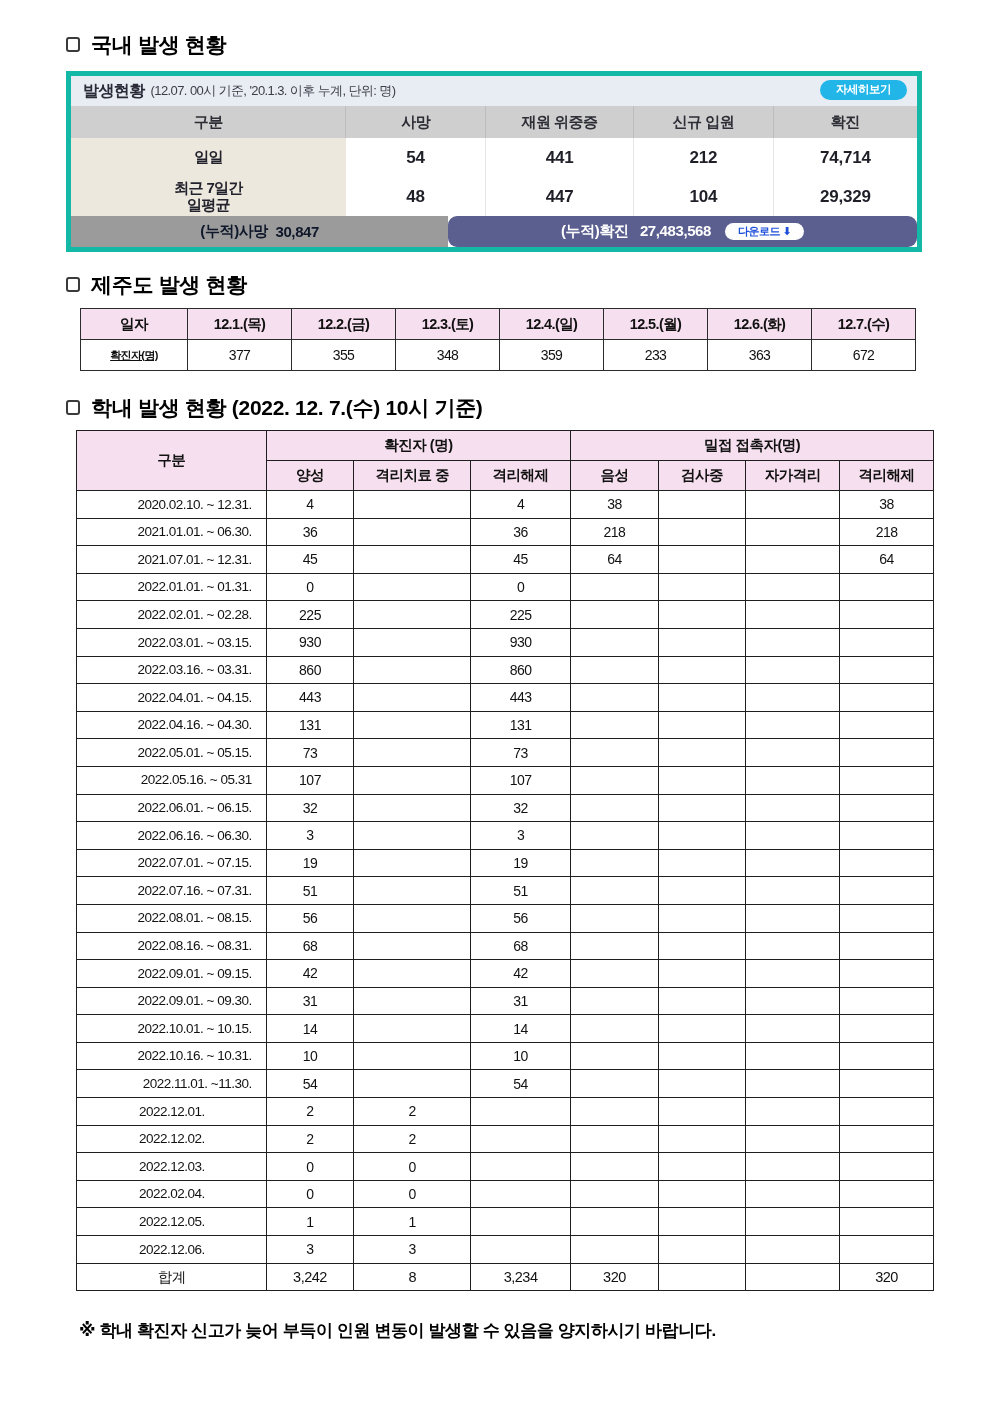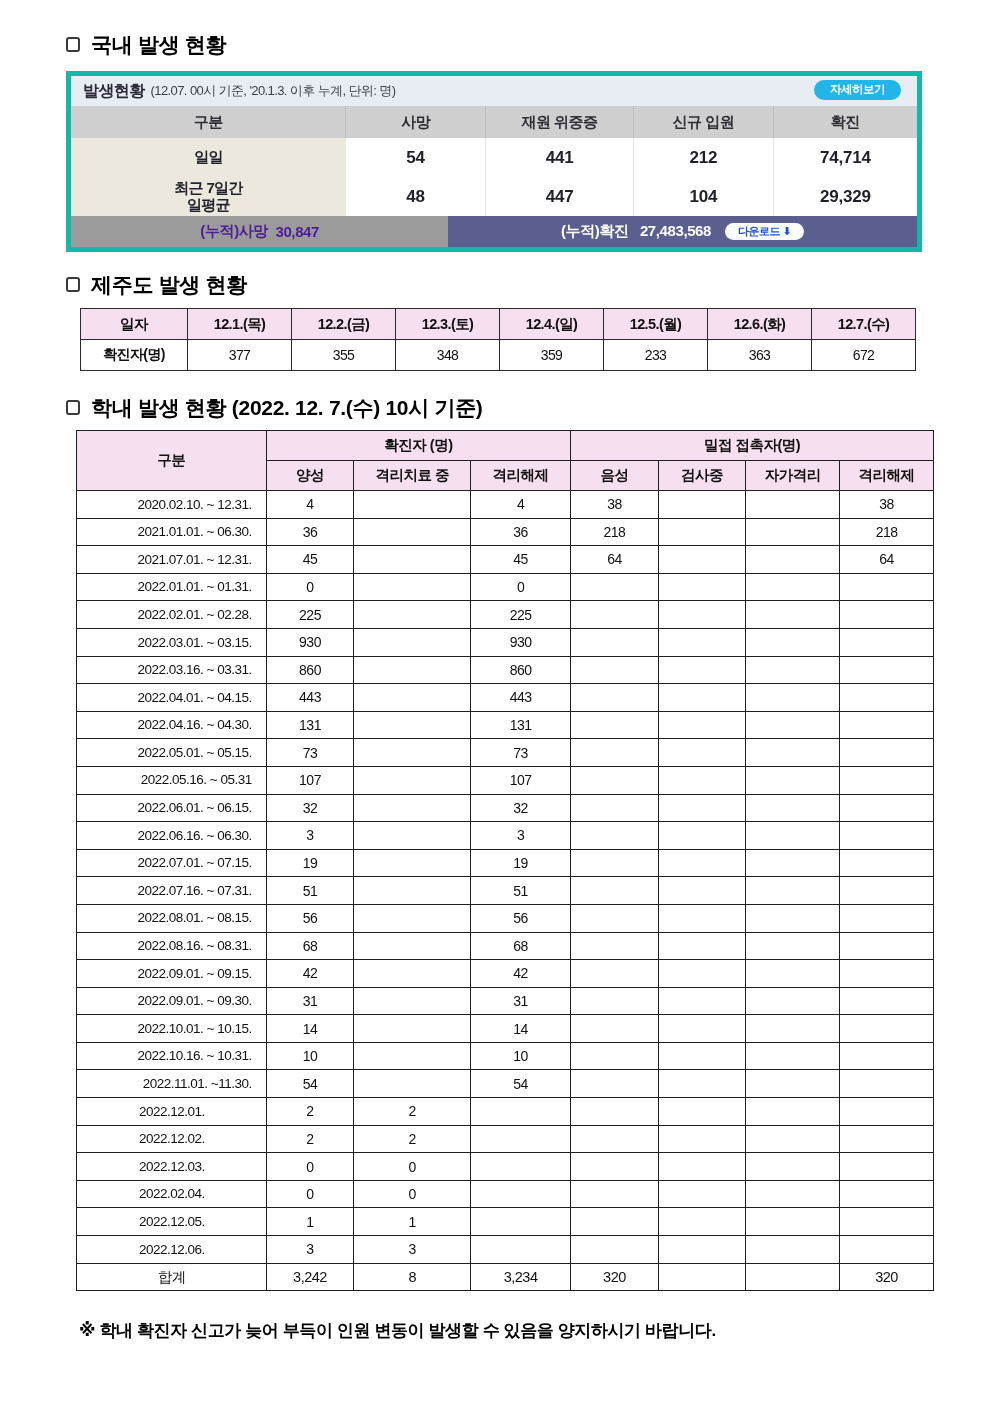--- a/index.html
+++ b/index.html
@@ -65,21 +65,21 @@
     letter-spacing: -0.6px;
   }
   .natl-banner .b-sub {
     font-size: 13px;
     color: #3d3d48;
     margin-left: 6px;
     letter-spacing: -0.6px;
   }
   .detail-btn {
     position: absolute;
-    right: 16px;
+    right: 10px;
     top: 4px;
     background: #22b6e8;
     color: #ffffff;
     font-size: 11.5px;
     font-weight: bold;
     letter-spacing: -0.5px;
     padding: 4px 16px;
     border-radius: 11px;
     line-height: 1;
     text-align: right;
@@ -118,39 +118,40 @@
     border-right: none;
     line-height: 1.12;
   }
   .natl-foot {
     display: flex;
     height: 31px;
   }
   .natl-foot .f-left {
     flex: 0 0 44.6%;
     background: #9b9b9b;
-    color: #4c1d95;
+    color: #0f172a;
     font-size: 15px;
     font-weight: bold;
     display: flex;
     align-items: center;
     justify-content: center;
     letter-spacing: -0.4px;
   }
   .natl-foot .f-right {
     flex: 1 1 auto;
     background: #5b5f8f;
     color: #ffffff;
     font-size: 15px;
     font-weight: bold;
     display: flex;
     align-items: center;
     justify-content: center;
     gap: 14px;
     letter-spacing: -0.4px;
+    border-radius: 9px;
   }
   .dl-btn {
     background: #ffffff;
     color: #1d4ed8;
     font-size: 11px;
     font-weight: bold;
     border-radius: 11px;
     padding: 3px 13px;
     line-height: 1;
     letter-spacing: -0.5px;
@@ -176,21 +177,21 @@
     font-size: 14.5px;
     font-weight: bold;
     color: #111;
   }
   table.jeju td {
     background: #ffffff;
     font-size: 14px;
     color: #111;
   }
   table.jeju td.first, table.jeju th.first { width: 104px; }
-  table.jeju td.first { font-weight: bold; font-size: 14px; }
+  table.jeju td.first { font-weight: bold; font-size: 11px; text-decoration: underline; }
 
   
   .h3-gap { margin-top: 26px; }
   table.campus {
     margin-top: 12px;
     border-collapse: collapse;
     table-layout: fixed;
     width: 858px;
     margin-left: 10px;
   }

